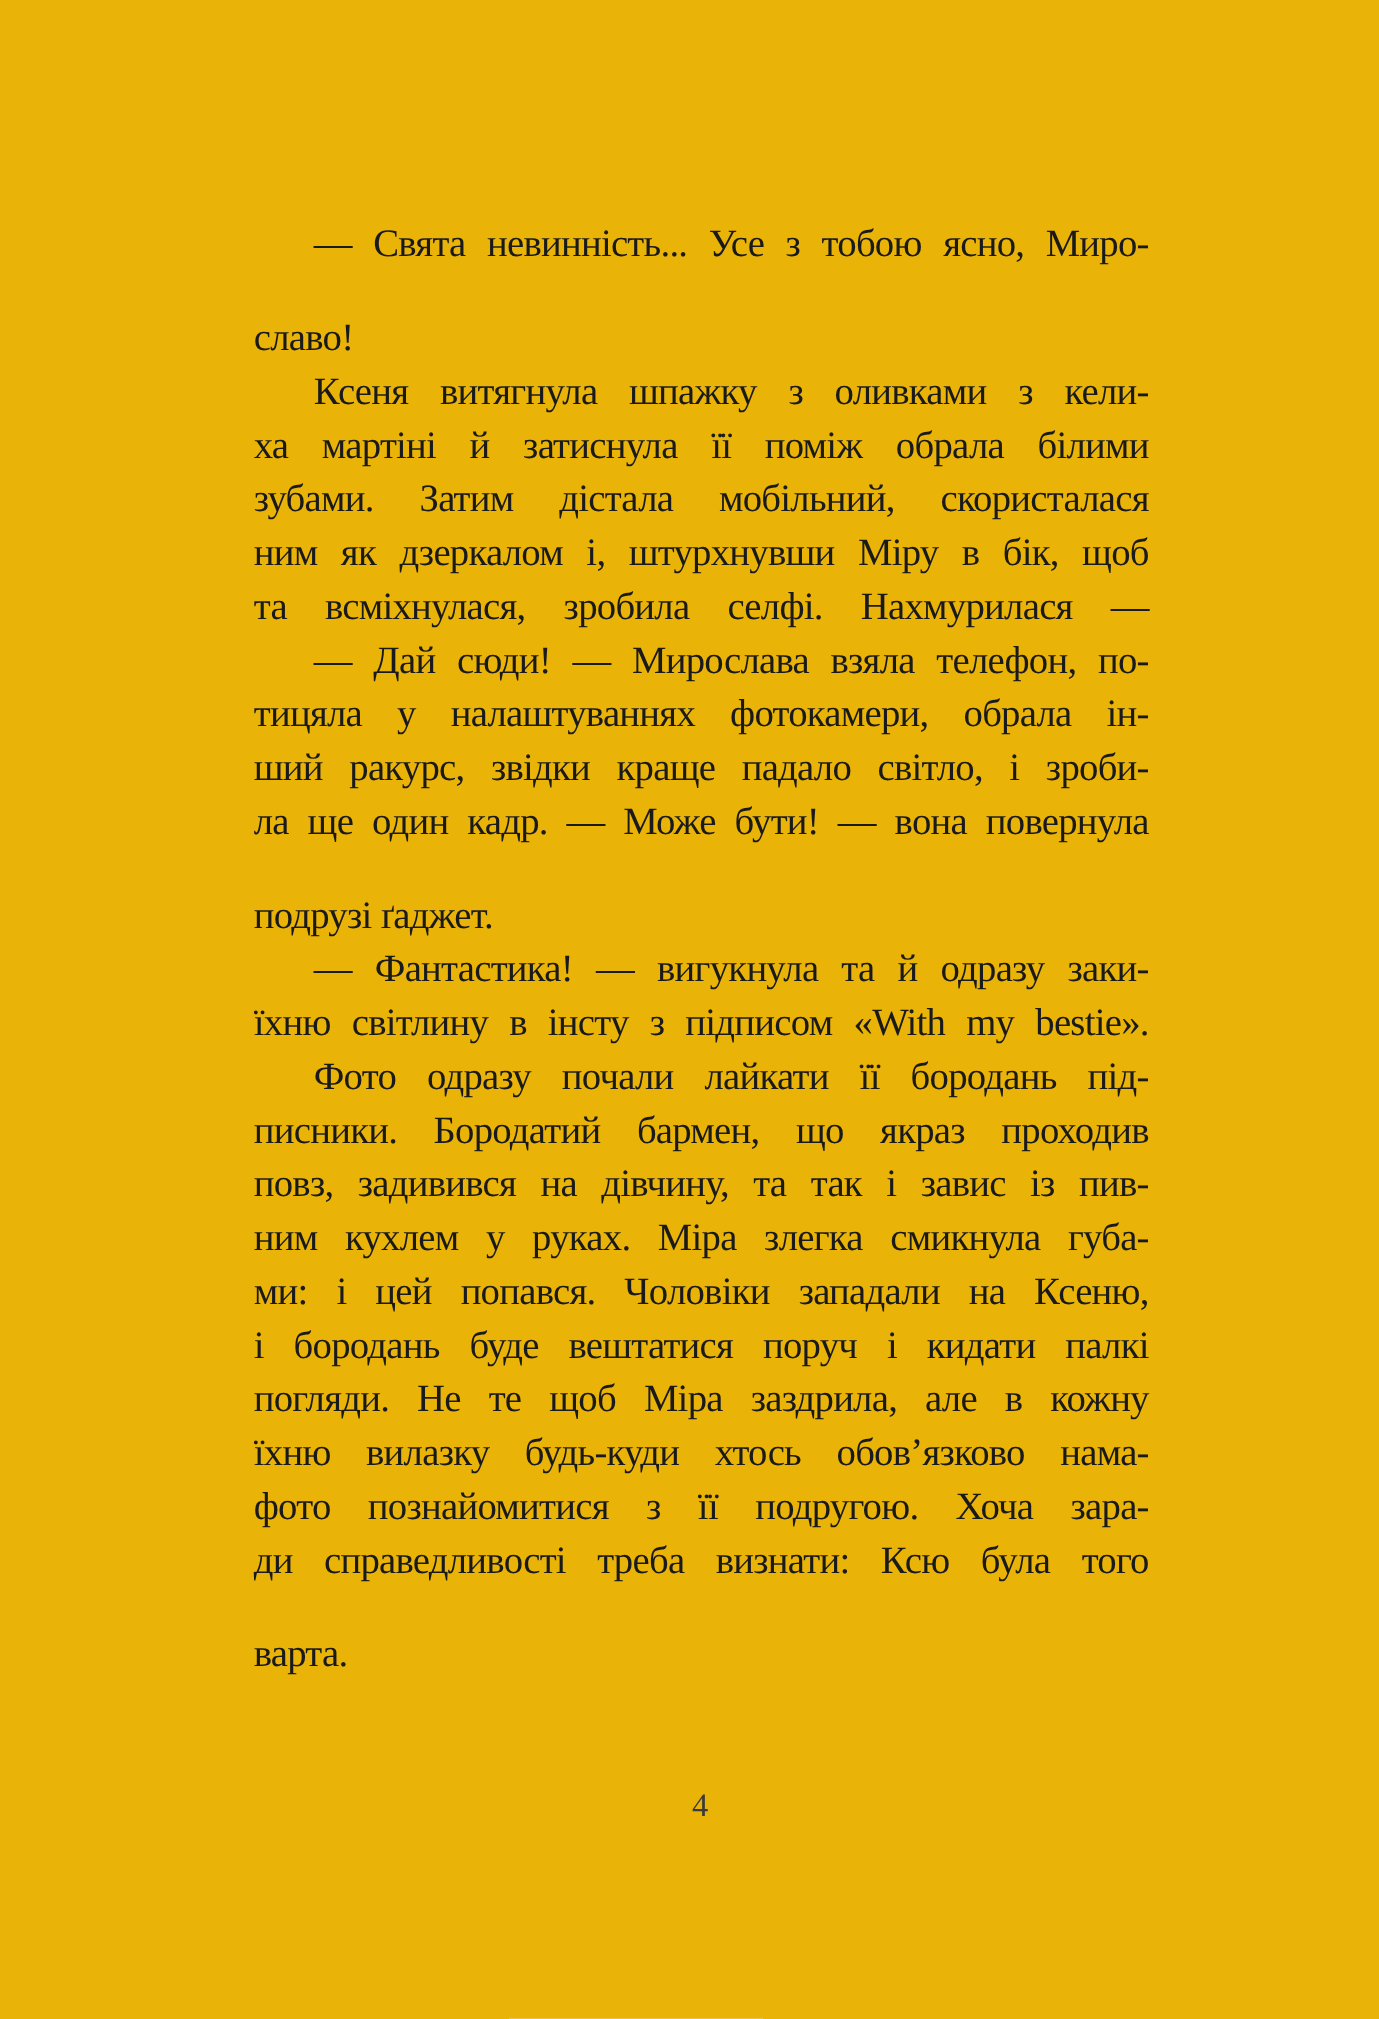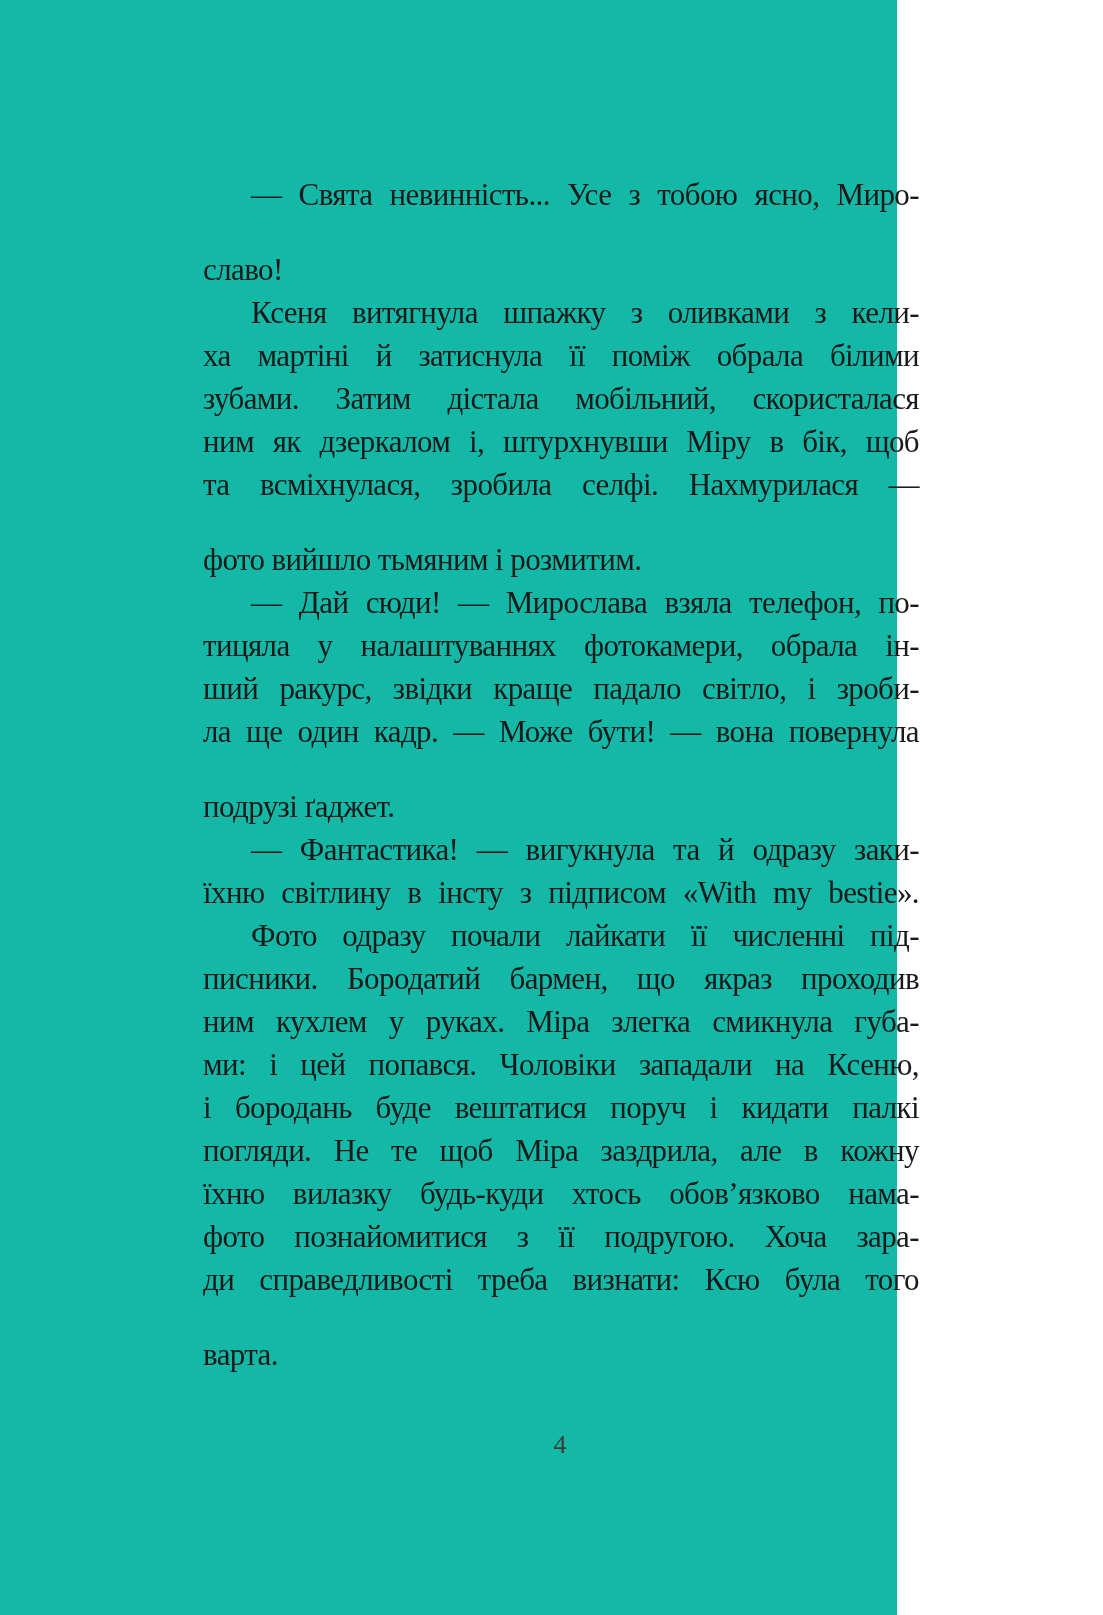--- a/index.html
+++ b/index.html
@@ -11,23 +11,23 @@
       width: 1103px;
       height: 1615px;
       position: relative;
       overflow: hidden;
       font-family: "Liberation Serif", "DejaVu Serif", serif;
       color: #1a1a1a;
     }
     .page {
       position: absolute;
       left: 0; top: 0;
-      width: 897px;
+      width: 1103px;
       height: 1615px;
-      background: #14b8a6;
+      background: #eab308;
     }
     .text-block {
       position: absolute;
       left: 203px;
       top: 173px;
       width: 716px;
     }
     .line {
       display: block;
       height: 43px;
@@ -66,39 +66,39 @@
       <span class="line indent">— Свята невинність... Усе з тобою ясно, Миро-</span>
       <span class="line last">славо!</span>
     </div>
 
     <div class="paragraph">
       <span class="line indent">Ксеня витягнула шпажку з оливками з кели-</span>
       <span class="line">ха мартіні й затиснула її поміж обрала білими</span>
       <span class="line">зубами. Затим дістала мобільний, скористалася</span>
       <span class="line">ним як дзеркалом і, штурхнувши Міру в бік, щоб</span>
       <span class="line">та всміхнулася, зробила селфі. Нахмурилася —</span>
-      <span class="line last">фото вийшло тьмяним і розмитим.</span>
     </div>
 
     <div class="paragraph">
       <span class="line indent">— Дай сюди! — Мирослава взяла телефон, по-</span>
       <span class="line">тицяла у налаштуваннях фотокамери, обрала ін-</span>
       <span class="line">ший ракурс, звідки краще падало світло, і зроби-</span>
       <span class="line">ла ще один кадр. — Може бути! — вона повернула</span>
       <span class="line last">подрузі ґаджет.</span>
     </div>
 
     <div class="paragraph">
       <span class="line indent">— Фантастика! — вигукнула та й одразу заки-</span>
       <span class="line">їхню світлину в інсту з підписом «With my bestie».</span>
     </div>
 
     <div class="paragraph">
-      <span class="line indent">Фото одразу почали лайкати її численні під-</span>
+      <span class="line indent">Фото одразу почали лайкати її бородань під-</span>
       <span class="line">писники. Бородатий бармен, що якраз проходив</span>
+      <span class="line">повз, задивився на дівчину, та так і завис із пив-</span>
       <span class="line">ним кухлем у руках. Міра злегка смикнула губа-</span>
       <span class="line">ми: і цей попався. Чоловіки западали на Ксеню,</span>
       <span class="line">і бородань буде вештатися поруч і кидати палкі</span>
       <span class="line">погляди. Не те щоб Міра заздрила, але в кожну</span>
       <span class="line">їхню вилазку будь-куди хтось обов’язково нама-</span>
       <span class="line">фото познайомитися з її подругою. Хоча зара-</span>
       <span class="line">ди справедливості треба визнати: Ксю була того</span>
       <span class="line last">варта.</span>
     </div>
 

